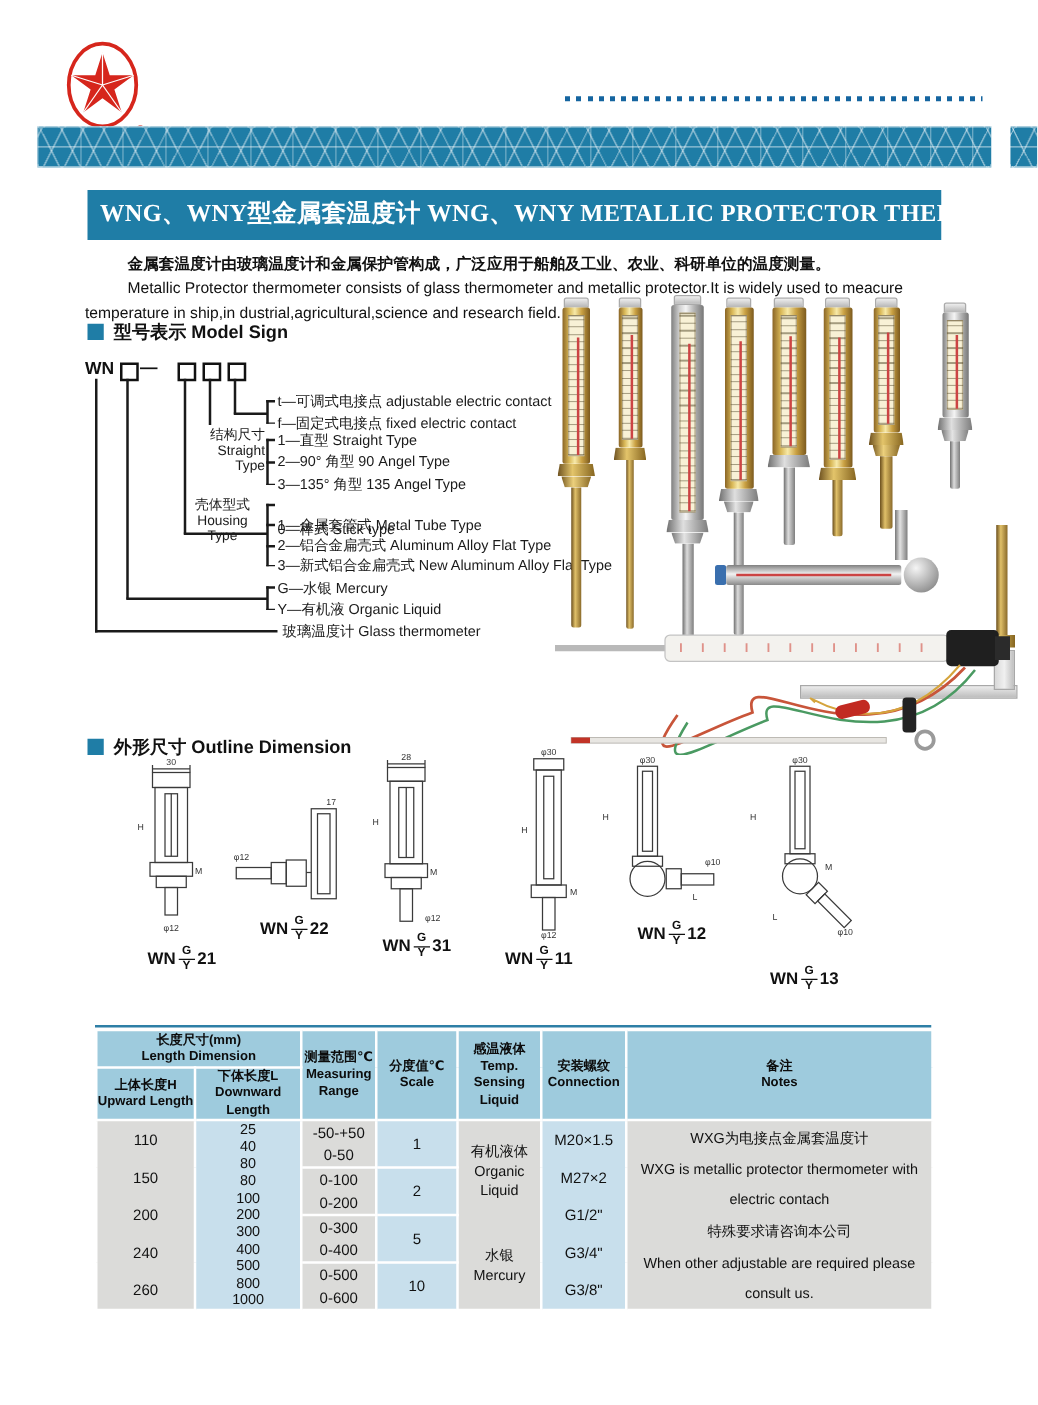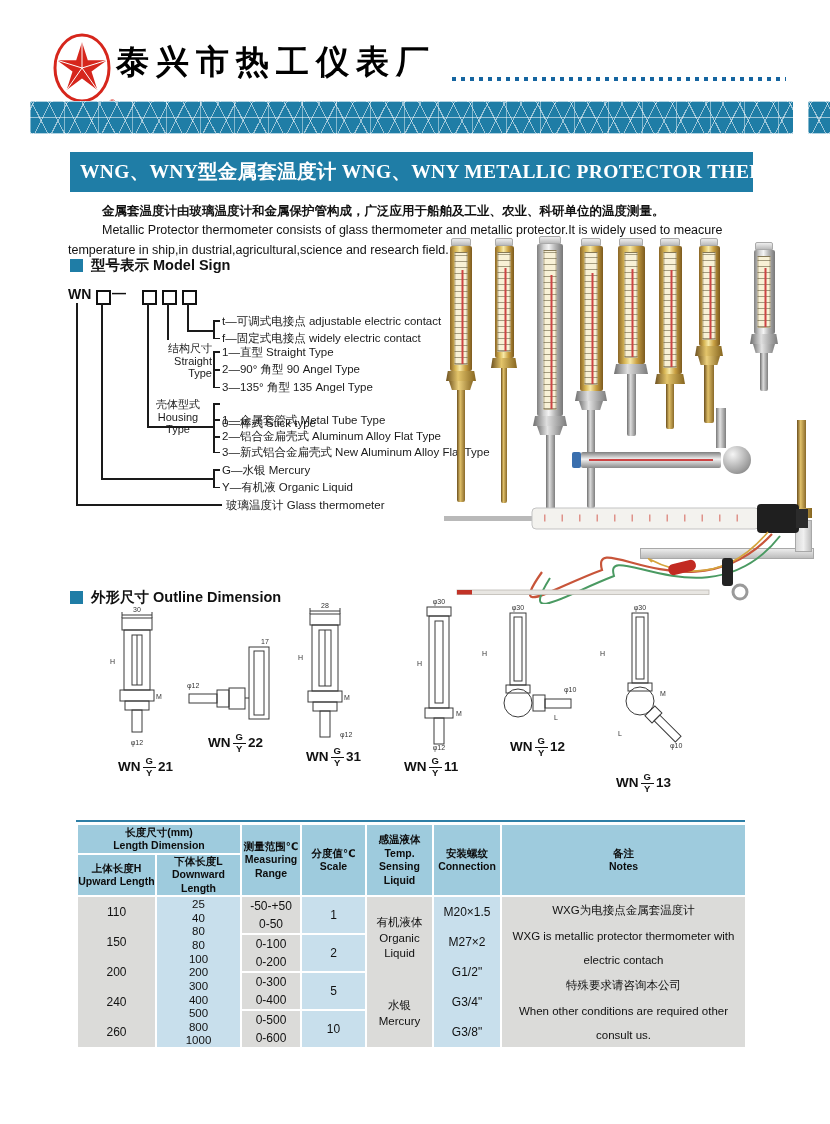--- a/index.html
+++ b/index.html
@@ -87,21 +87,20 @@
         <line x1="30" y1="10" x2="30" y2="36"></line>
           <line x1="55" y1="28.2" x2="30" y2="36"></line>
         <line x1="45.4" y1="58" x2="30" y2="36"></line>
           <line x1="14.6" y1="58" x2="30" y2="36"></line>
         <line x1="5" y1="28.2" x2="30" y2="36"></line>
       </g>
       <text x="57" y="74" font-size="9" fill="#d6261c">®</text>
     </svg>
   </div>
   <div class="brand-txt">红星牌</div>
-  <div class="company">泰兴市热工仪表厂</div>
   <div class="dotted"></div>
   <div class="band" style="left:30px;width:763px;"></div>
   <div class="band" style="left:808px;width:22px;"></div>
 
   <div class="titlebar">WNG、WNY型金属套温度计 WNG、WNY METALLIC PROTECTOR THERMOMETER</div>
 
   <div class="intro">
     <p class="zh">金属套温度计由玻璃温度计和金属保护管构成，广泛应用于船舶及工业、农业、科研单位的温度测量。</p>
     <p class="en">Metallic Protector thermometer consists of glass thermometer and metallic protector.It is widely used to meacure temperature in ship,in dustrial,agricultural,science and research field.</p>
   </div>
@@ -123,21 +122,21 @@
     <div class="line" style="left:101px;top:303px;width:1.5px;height:176px;"></div>
     <div class="line" style="left:147px;top:303px;width:1.5px;height:124px;"></div>
     <div class="line" style="left:167px;top:303px;width:1.5px;height:37px;"></div>
     <div class="line" style="left:187px;top:303px;width:1.5px;height:28px;"></div>
 
     <div class="line" style="left:187px;top:330px;width:27px;height:1.5px;"></div>
     <div class="line" style="left:213px;top:320px;width:1.5px;height:19px;"></div>
     <div class="line" style="left:213px;top:320px;width:7px;height:1.5px;"></div>
     <div class="line" style="left:213px;top:337.5px;width:7px;height:1.5px;"></div>
     <div class="ms-txt" style="left:222px;top:314px;">t—可调式电接点 adjustable electric contact</div>
-    <div class="ms-txt" style="left:222px;top:331px;">f—固定式电接点 widely electric contact</div>
+    <div class="ms-txt" style="left:222px;top:331px;">f—固定式电接点 fixed electric contact</div>
 
     <div class="ms-grp" style="left:152px;top:342px;width:60px;white-space:pre-line;text-align:right;">结构尺寸
 Straight Type</div>
     <div class="line" style="left:213px;top:351px;width:1.5px;height:37px;"></div>
     <div class="line" style="left:213px;top:351px;width:7px;height:1.5px;"></div>
     <div class="line" style="left:213px;top:369px;width:7px;height:1.5px;"></div>
     <div class="line" style="left:213px;top:386.5px;width:7px;height:1.5px;"></div>
     <div class="ms-txt" style="left:222px;top:345px;">1—直型 Straight Type</div>
     <div class="ms-txt" style="left:222px;top:362px;">2—90°  角型 90 Angel Type</div>
     <div class="ms-txt" style="left:222px;top:380px;">3—135°  角型 135 Angel Type</div>
@@ -509,21 +508,21 @@
             <div>G3/4"</div>
             <div>G3/8"</div>
           </div>
         </td>
         <td rowspan="4" class="c-gray">
           <div class="fullstack notes">
             <div>WXG为电接点金属套温度计</div>
             <div>WXG is metallic protector thermometer with</div>
             <div>electric contach</div>
             <div>特殊要求请咨询本公司</div>
-            <div>When other conditions are required other</div>
+            <div>When other adjustable are required please</div>
             <div>consult us.</div>
           </div>
         </td>
       </tr>
       <tr style="height:38px;">
         <td class="c-gray">
           <div class="pair">
             <div>0-100</div>
             <div>0-200</div>
           </div>

